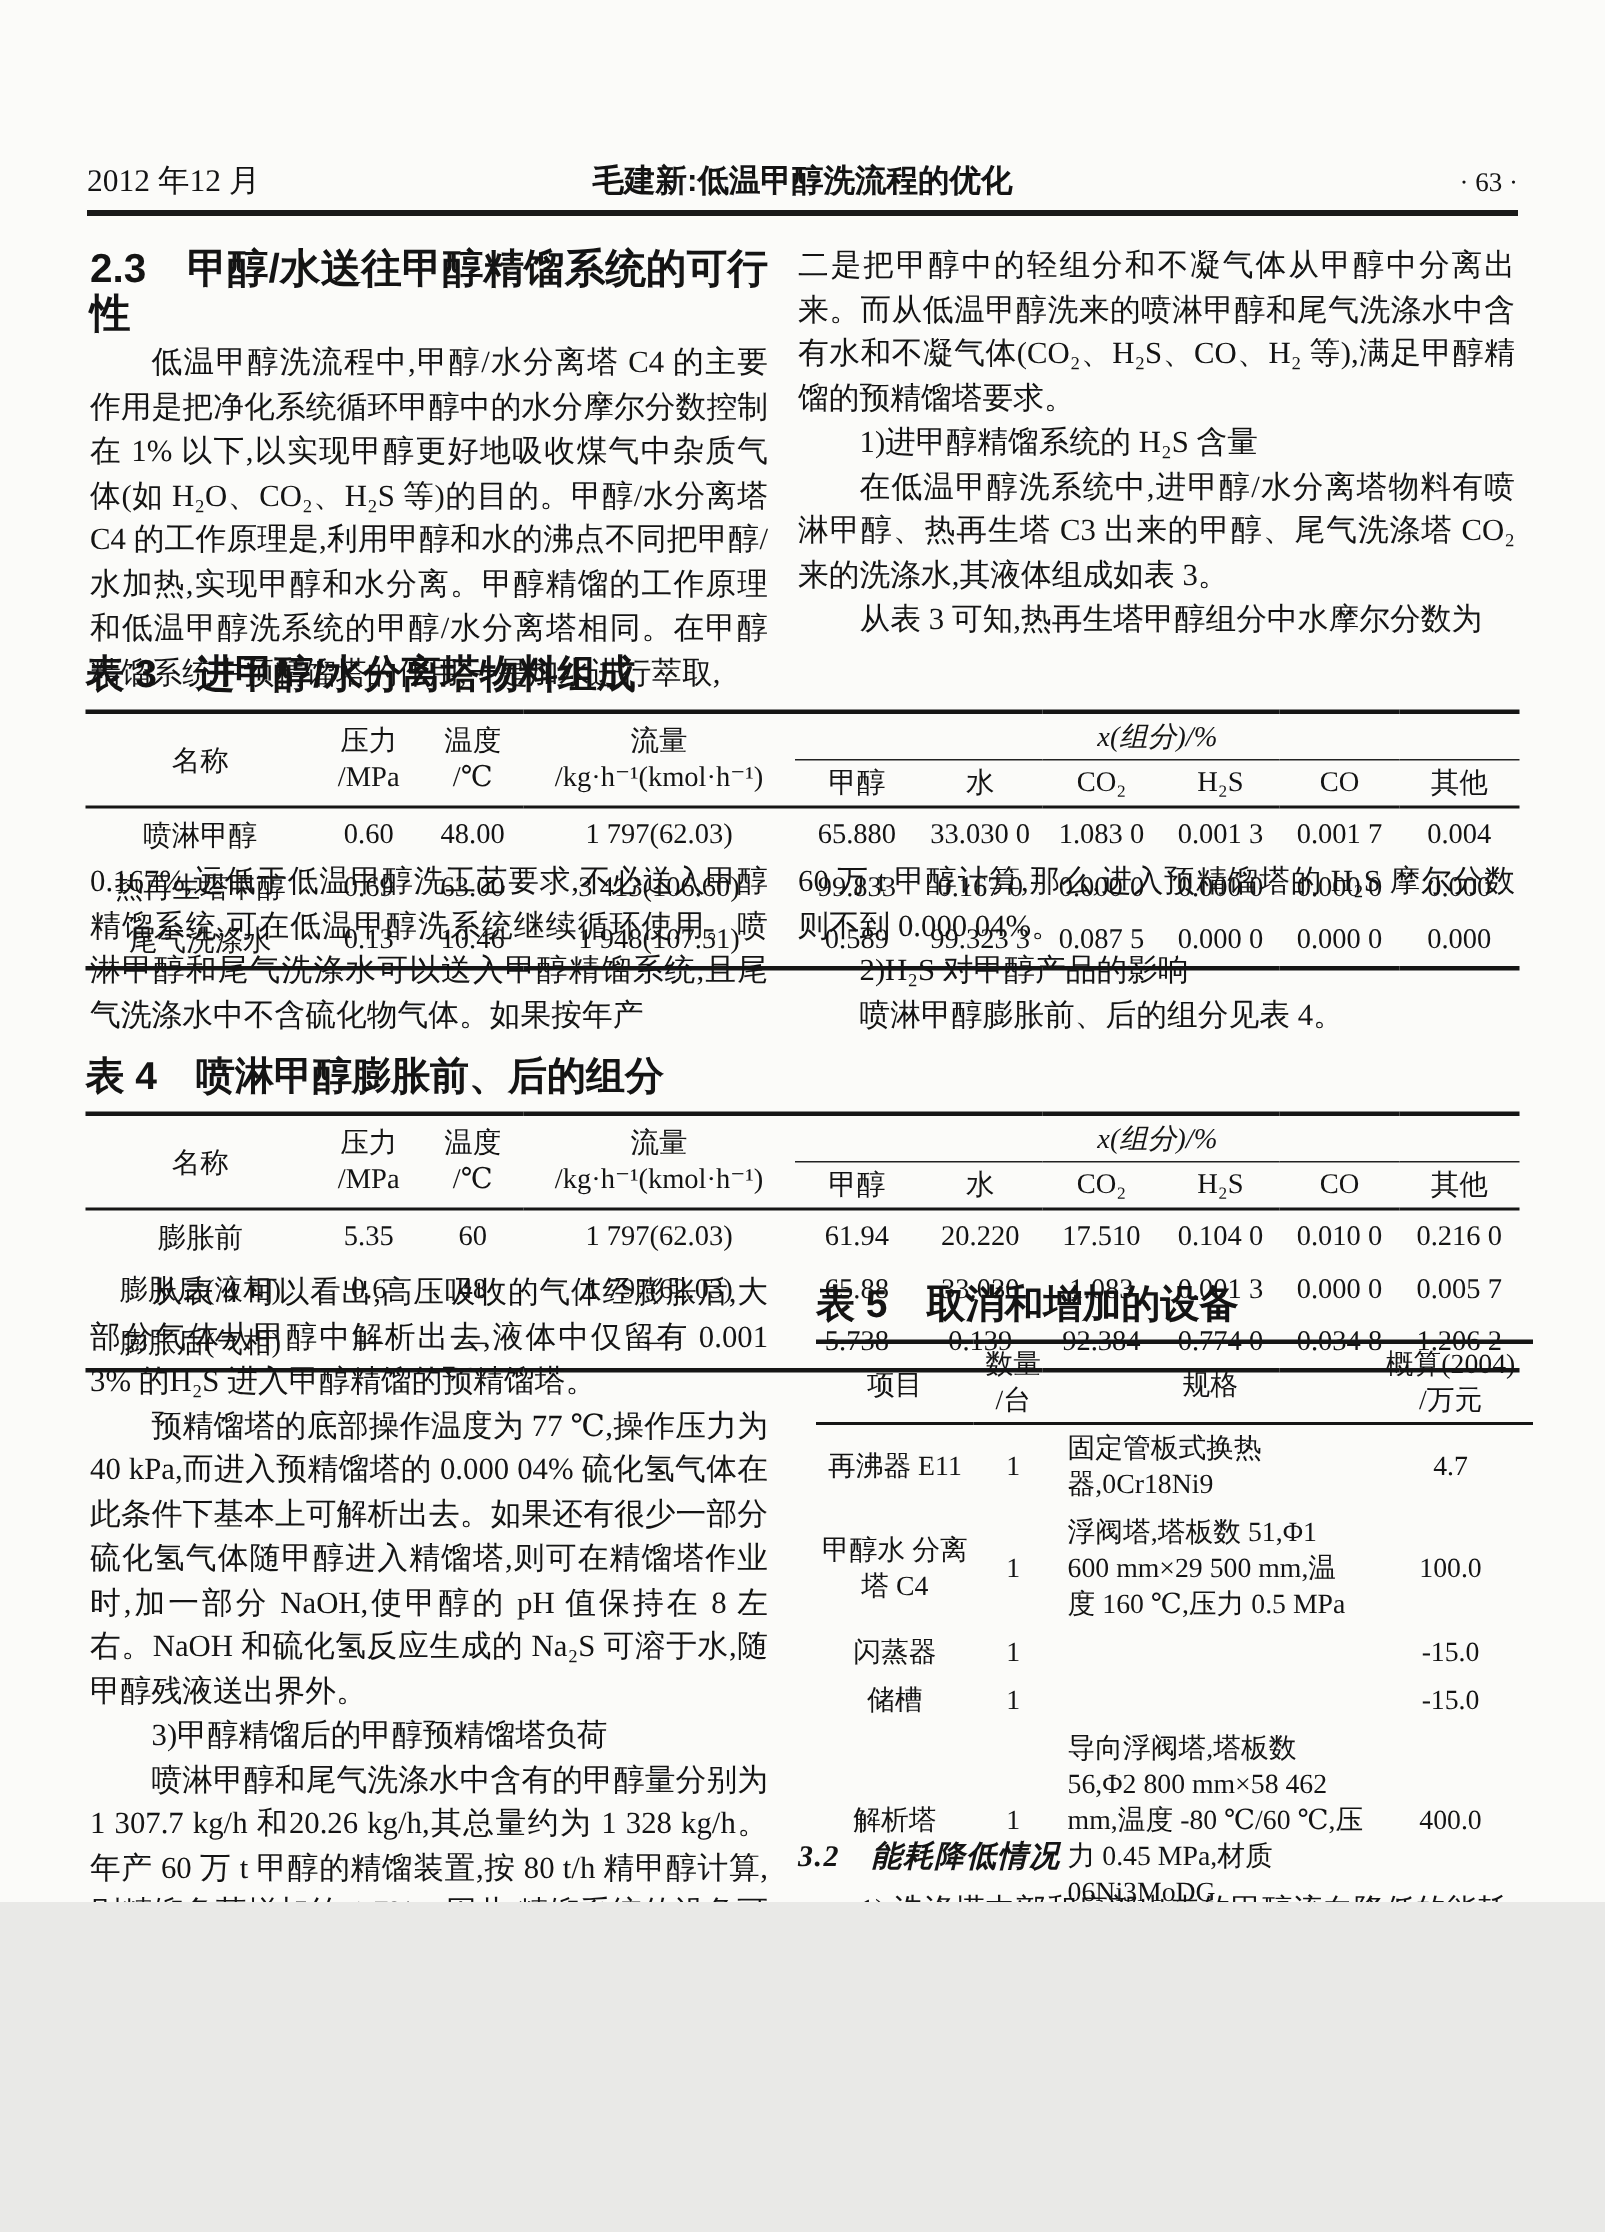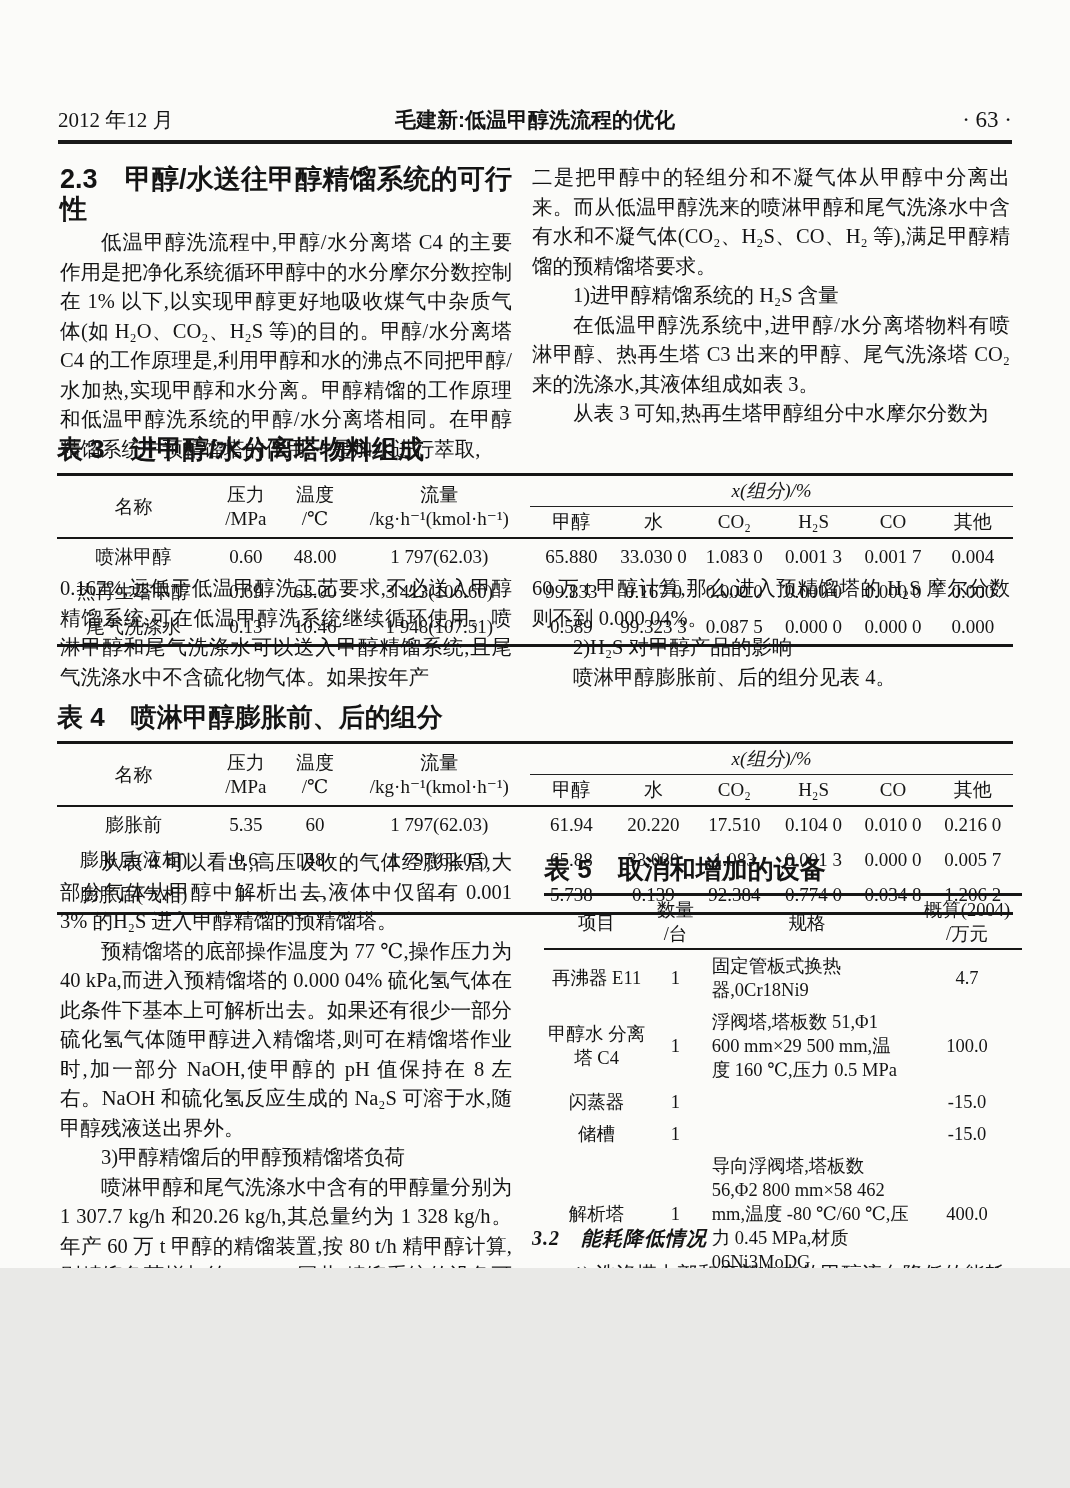--- a/index.html
+++ b/index.html
@@ -3,21 +3,21 @@
 <meta charset="utf-8">
 <style>
   html,body{margin:0;padding:0;background:#e9e9e7;}
   .page{position:relative;width:1070px;height:1268px;margin:0 auto;background:#fbfbf9;
         font-family:"Liberation Serif","DejaVu Serif",serif;color:#141414;overflow:hidden;}
   
   .hdr{position:absolute;top:106px;left:58px;width:954px;display:flex;align-items:baseline;}
   .hdr .date{width:220px;font-size:21px;}
   .hdr .ht{flex:1;text-align:center;font-size:21px;font-weight:700;
            font-family:"Liberation Sans","DejaVu Sans",sans-serif;}
-  .hdr .pg{width:220px;text-align:right;font-size:23px;}
+  .hdr .pg{width:220px;text-align:right;font-size:18px;}
   .hrule{position:absolute;top:140px;left:58px;width:954px;border-top:4px solid #1a1a1a;}
   
   .tb{position:absolute;font-size:20.5px;line-height:29.5px;text-align:justify;}
   .colL{left:60px;width:452px;}
   .colR{left:532px;width:478px;}
   p{margin:0;}
   .ind{text-indent:2em;}
   .h-sub{font-weight:700;font-family:"Liberation Sans","DejaVu Sans",sans-serif;font-size:27px;
          margin:2px 0 4px 0;}
   .h-sec{font-weight:700;font-family:"Liberation Sans","DejaVu Sans",sans-serif;font-size:30px;

